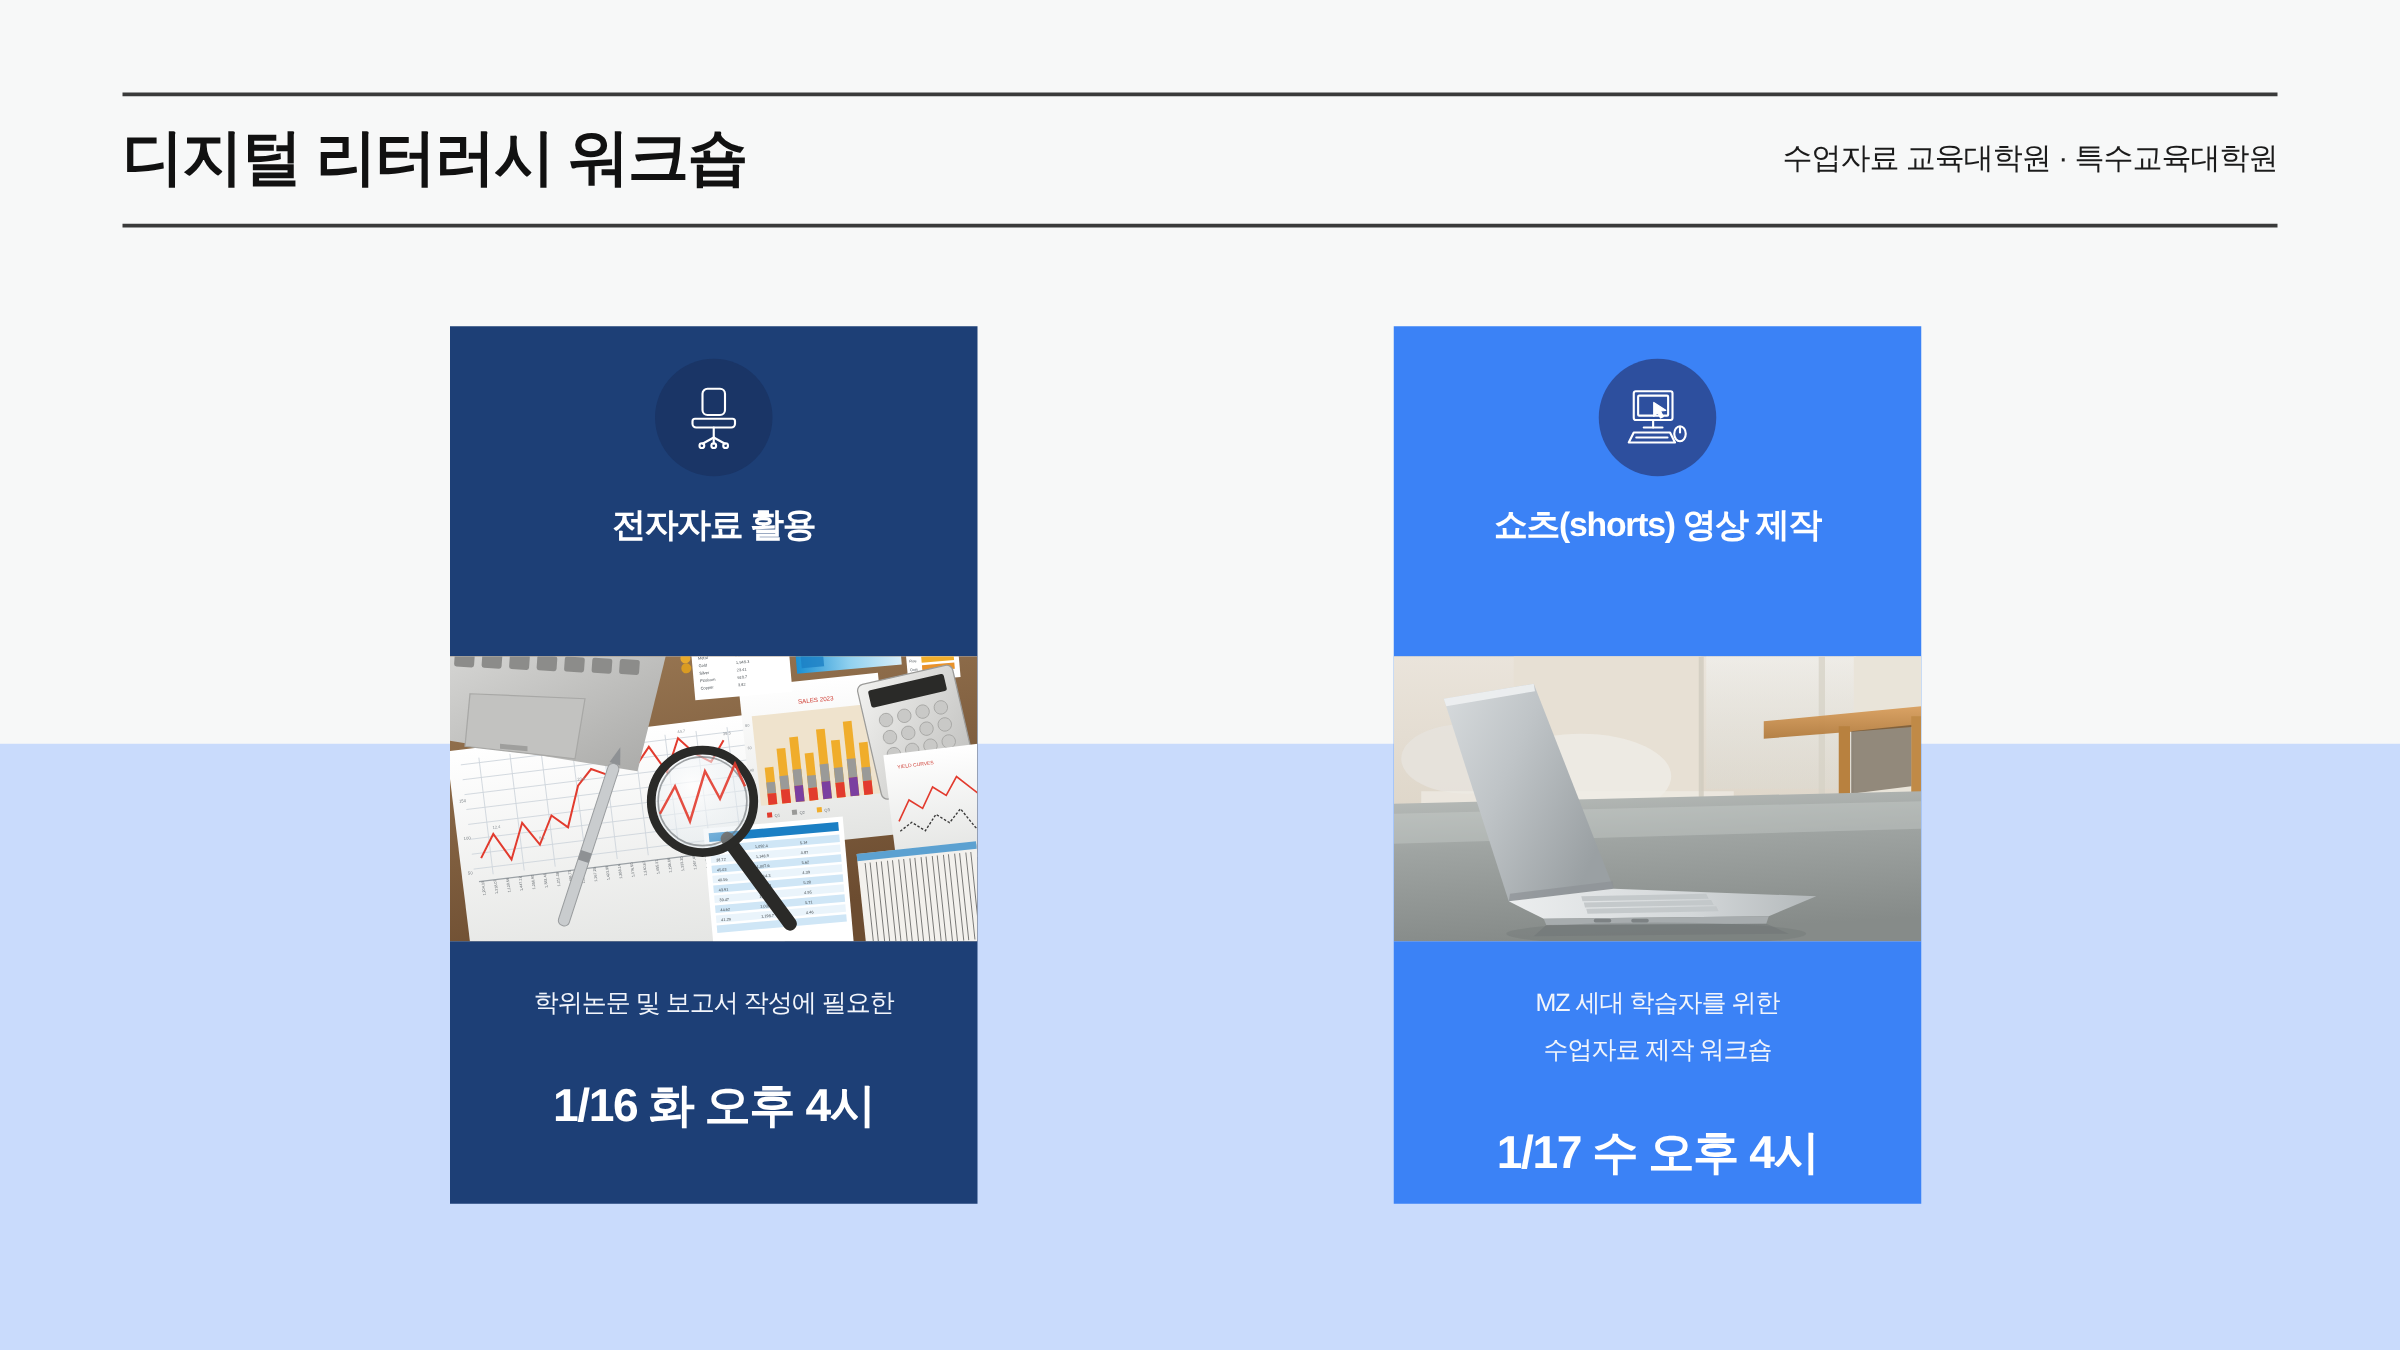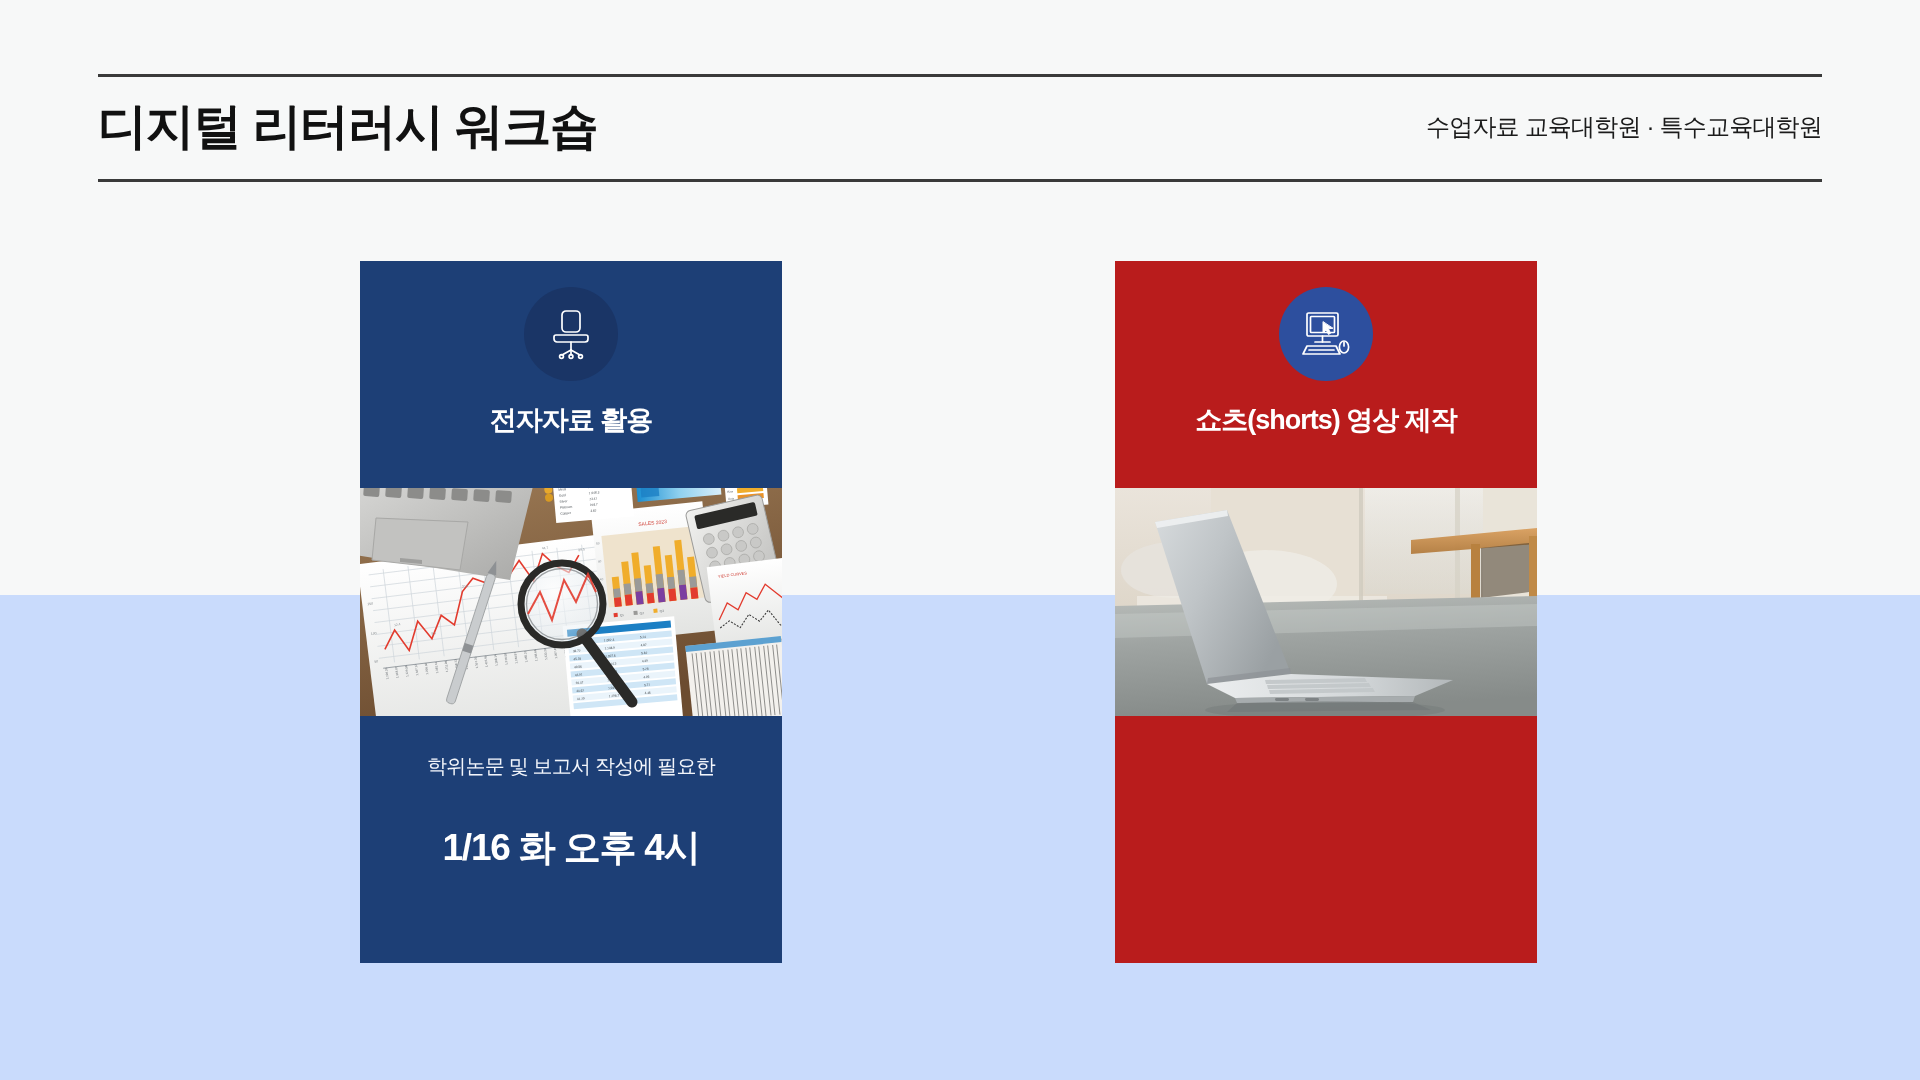--- a/index.html
+++ b/index.html
@@ -65,25 +65,25 @@
   .card {
     position:absolute;
     top:0;
     width:422px;
     height:702px;
     display:flex;
     flex-direction:column;
     overflow:hidden;
   }
   .card.card-left  { left:360px;  background:#1d3f76; }
-  .card.card-right { left:1115px; background:#b91c1c; }
+  .card.card-right { left:1115px; background:#3b82f6; }
 
   
   .card-head {
-    height:227px;
+    height:264px;
     display:flex;
     flex-direction:column;
     align-items:center;
     justify-content:flex-start;
     padding-top:26px;
     flex:0 0 auto;
   }
   .icon-badge {
     width:94px; height:94px;
     border-radius:50%;
@@ -598,16 +598,23 @@
             <path d="M120 210 L300 208 L298 214 L122 215 Z" fill="#a7acae"></path>
             <rect x="160" y="210" width="14" height="3" rx="1.4" fill="#7d8284"></rect>
             <rect x="190" y="210" width="14" height="3" rx="1.4" fill="#7d8284"></rect>
 
             <path d="M122 215 L298 214 L316 222 L112 224 Z" fill="#6e7375" opacity="0.45"></path>
             <ellipse cx="210" cy="222" rx="120" ry="9" fill="#6a6f71" opacity="0.3"></ellipse>
           </g>
         </svg>
       </div>
 
+      <div class="card-body">
+        <div class="card-desc">
+          <div>MZ 세대 학습자를 위한</div>
+          <div>수업자료 제작 워크숍</div>
+        </div>
+        <div class="card-date">1/17 수 오후 4시</div>
+      </div>
     </div>
 
   </div>
 </div>
 
 </body></html>

